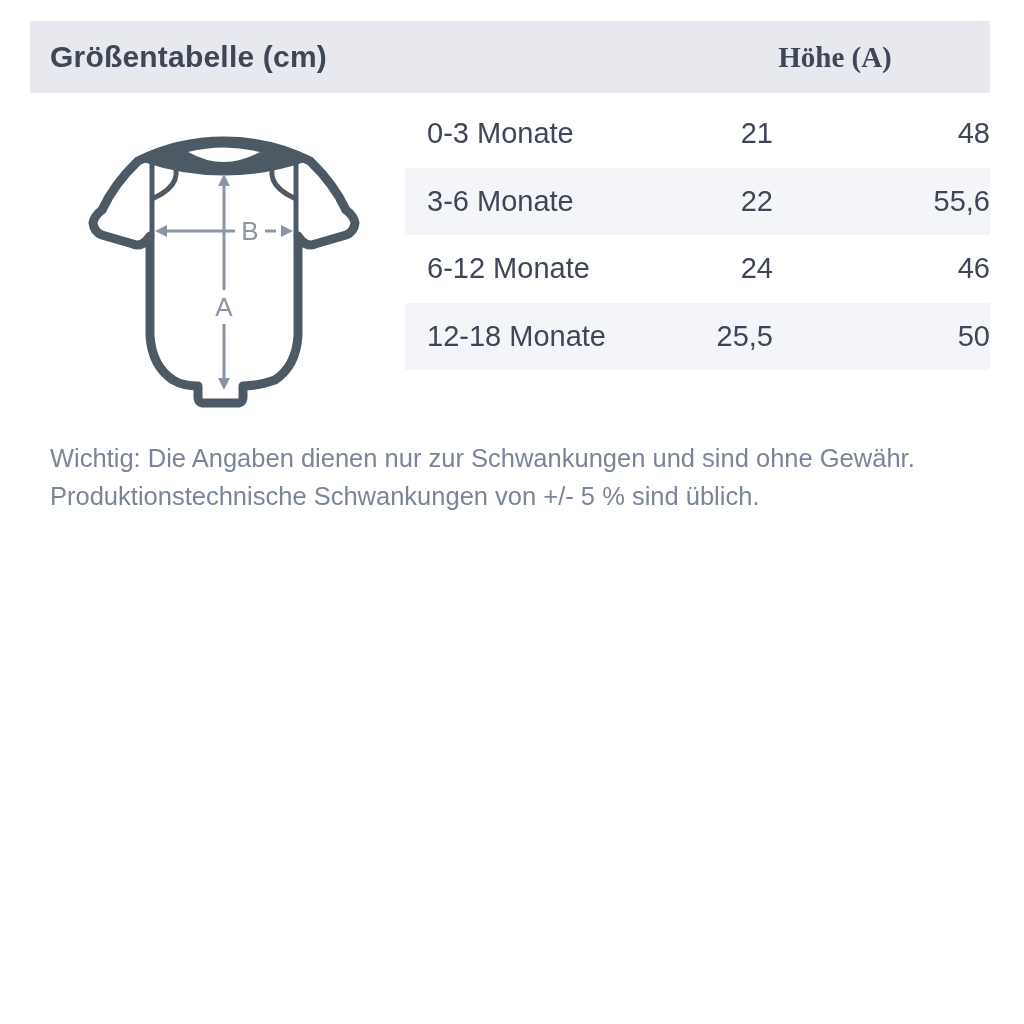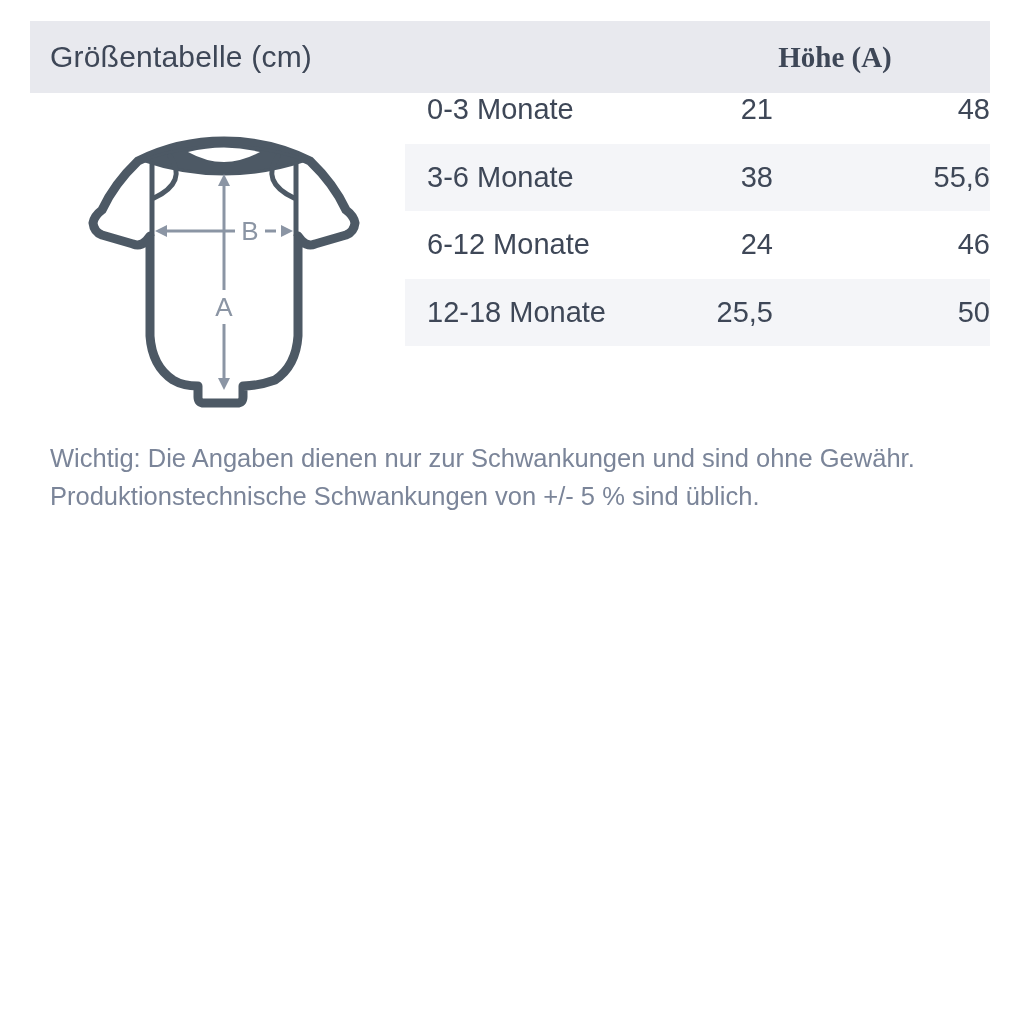--- a/index.html
+++ b/index.html
@@ -8,31 +8,31 @@
     font-family:"Liberation Sans",sans-serif;color:#3e4757;
   }
   
   .hdr{
     position:absolute;left:30px;top:21px;width:960px;height:72px;
     background:#e8e9ee;
   }
   .hdr-title{
     position:absolute;left:20px;top:0;height:100%;
     display:flex;align-items:center;
-    font-size:30px;font-weight:400;color:#3e4757;letter-spacing:0.2px;
+    font-size:30px;font-weight:700;color:#3e4757;letter-spacing:0.2px;
   }
   .hdr-col{
     position:absolute;top:0;height:100%;
     display:flex;align-items:center;justify-content:center;
     font-size:29px;font-weight:700;color:#3e4757;
   }
   .hdr-col.breite{left:563px;width:130px;}
   .hdr-col.hoehe{left:743px;width:124px;font-family:Liberation Serif, serif;}
   
-  .tbl{position:absolute;left:405px;top:76px;width:585px;}
+  .tbl{position:absolute;left:405px;top:100px;width:585px;}
   .row{
     display:grid;grid-template-columns:230px 138px 217px;
     height:67.5px;align-items:center;
     font-size:29px;color:#3e4757;
   }
   .row:nth-child(even){background:#f4f5f8;}
   .cell-label{padding-left:22px;text-align:left;}
   .cell-num{text-align:right;}
   
   .garment{position:absolute;left:88px;top:136px;width:272px;height:272px;}
@@ -110,21 +110,21 @@
   </svg>
 
   <div class="tbl">
     <div class="row">
       <div class="cell-label">0-3 Monate</div>
       <div class="cell-num">21</div>
       <div class="cell-num">48</div>
     </div>
     <div class="row">
       <div class="cell-label">3-6 Monate</div>
-      <div class="cell-num">38</div>
+      <div class="cell-num">22</div>
       <div class="cell-num">55,6</div>
     </div>
     <div class="row">
       <div class="cell-label">6-12 Monate</div>
       <div class="cell-num">24</div>
       <div class="cell-num">46</div>
     </div>
     <div class="row">
       <div class="cell-label">12-18 Monate</div>
       <div class="cell-num">25,5</div>

